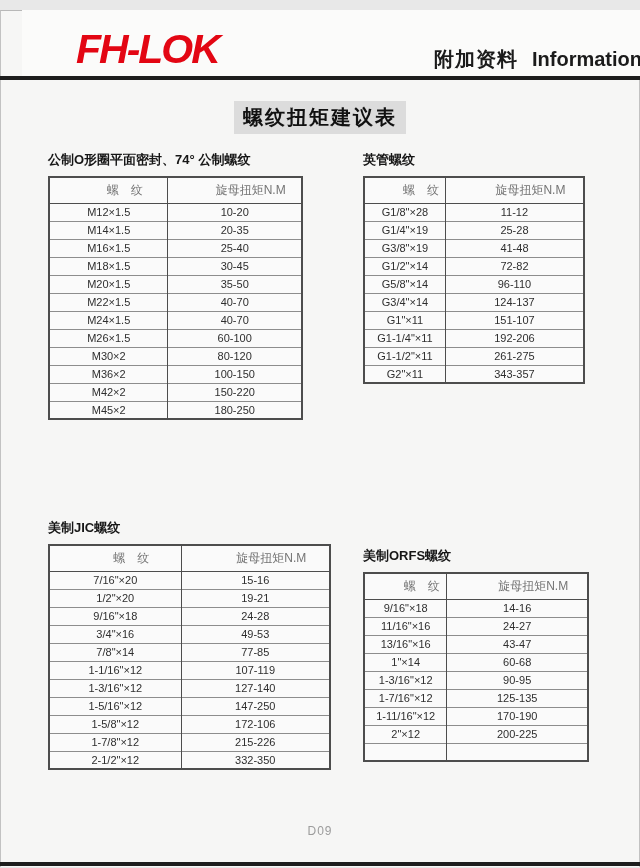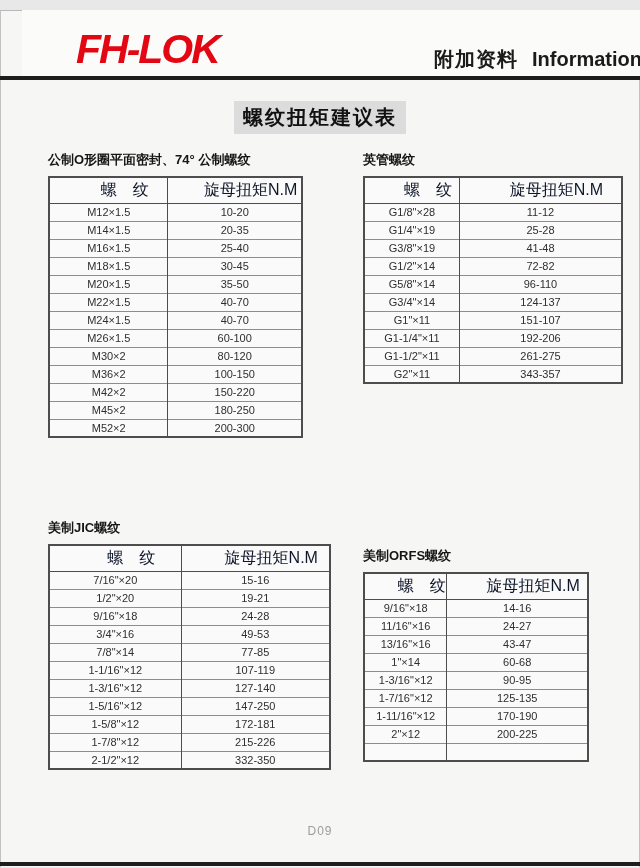--- a/index.html
+++ b/index.html
@@ -72,21 +72,21 @@
     background: #dcdcdc;
     color: #111;
     font-size: 20px;
     font-weight: bold;
     letter-spacing: 2px;
     padding: 3px 9px;
   }
   
   .tbl-block { position: absolute; }
   .pos1 { left: 48px;  top: 151px; width: 255px; }
-  .pos2 { left: 363px; top: 151px; width: 260px; }
+  .pos2 { left: 363px; top: 151px; width: 222px; }
   .pos3 { left: 48px;  top: 519px; width: 283px; }
   .pos4 { left: 363px; top: 519px; width: 226px; margin-top: 28px; }
   .tbl-title {
     font-size: 13px;
     font-weight: bold;
     color: #161616;
     margin-bottom: 7px;
     white-space: nowrap;
   }
   table.torque-table {
@@ -100,23 +100,23 @@
     border-top: 1px solid #8d8d8d;
     text-align: center;
     vertical-align: middle;
     color: #2e2e2e;
     white-space: nowrap;
   }
   table.torque-table th:first-child,
   table.torque-table td:first-child { border-left: none; }
   table.torque-table th {
     height: 26px;
-    font-size: 16px;
+    font-size: 12px;
     font-weight: normal;
-    color: #0f172a;
+    color: #737373;
     border-top: none;
     border-bottom: 1px solid #4d4d4d;
     padding-left: 32px;
   }
   table.torque-table td {
     height: 18px;
     font-size: 11px;
   }
   .w47 th:first-child, .w47 td:first-child { width: 47%; }
   .w37 th:first-child, .w37 td:first-child { width: 37%; }
@@ -207,24 +207,20 @@
             <td>100-150</td>
           </tr>
           <tr>
             <td>M42×2</td>
             <td>150-220</td>
           </tr>
           <tr>
             <td>M45×2</td>
             <td>180-250</td>
           </tr>
-          <tr>
-            <td>M52×2</td>
-            <td>200-300</td>
-          </tr>
         </tbody>
     </table>
   </div>
 
   <div class="tbl-block pos2">
     <div class="tbl-title">英管螺纹</div>
     <table class="torque-table w37">
       <thead>
         <tr>
           <th>螺　纹</th>
@@ -313,21 +309,21 @@
           <tr>
             <td>1-3/16"×12</td>
             <td>127-140</td>
           </tr>
           <tr>
             <td>1-5/16"×12</td>
             <td>147-250</td>
           </tr>
           <tr>
             <td>1-5/8"×12</td>
-            <td>172-181</td>
+            <td>172-106</td>
           </tr>
           <tr>
             <td>1-7/8"×12</td>
             <td>215-226</td>
           </tr>
           <tr>
             <td>2-1/2"×12</td>
             <td>332-350</td>
           </tr>
         </tbody>

